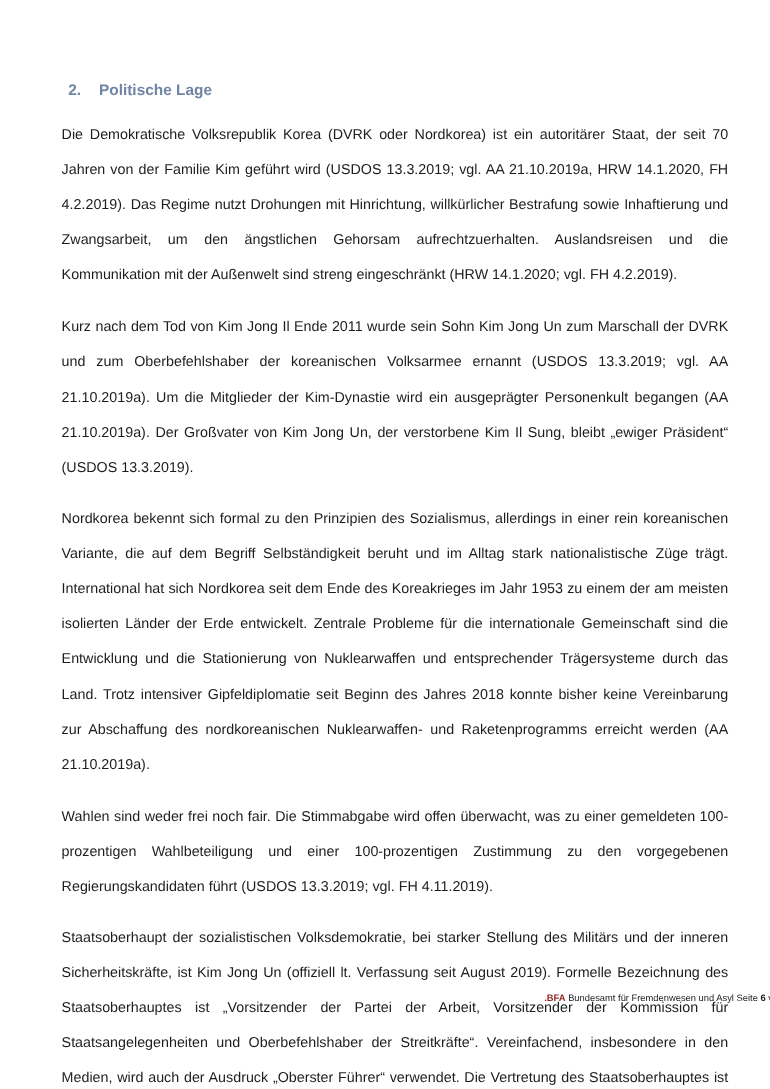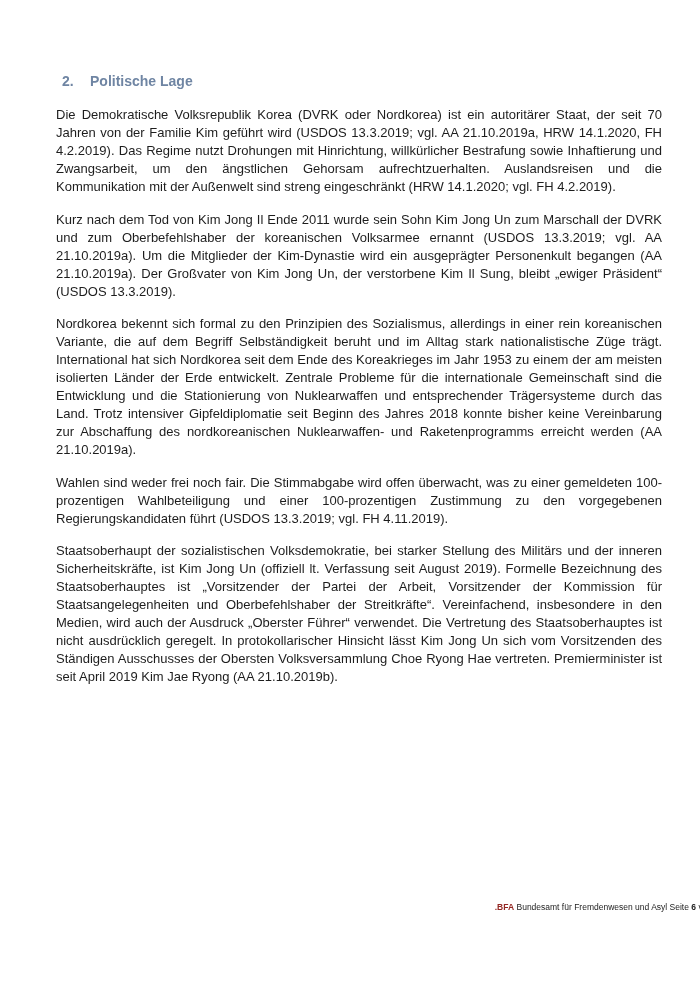--- a/index.html
+++ b/index.html
@@ -32,21 +32,21 @@
     font-weight: bold;
     color: #6f85a3;
   }
   .section-heading .h-num {
     display: inline-block;
     min-width: 28px;
   }
   .body-para {
     margin: 0 0 14.5px 0;
     font-size: 13px;
-    line-height: 18px;
+    line-height: 32px;
     text-align: justify;
     text-justify: inter-word;
     color: #1d1d1d;
   }
   .page-footer {
     position: absolute;
     top: 902px;
     left: 0;
     width: 700px;
     text-align: right;

